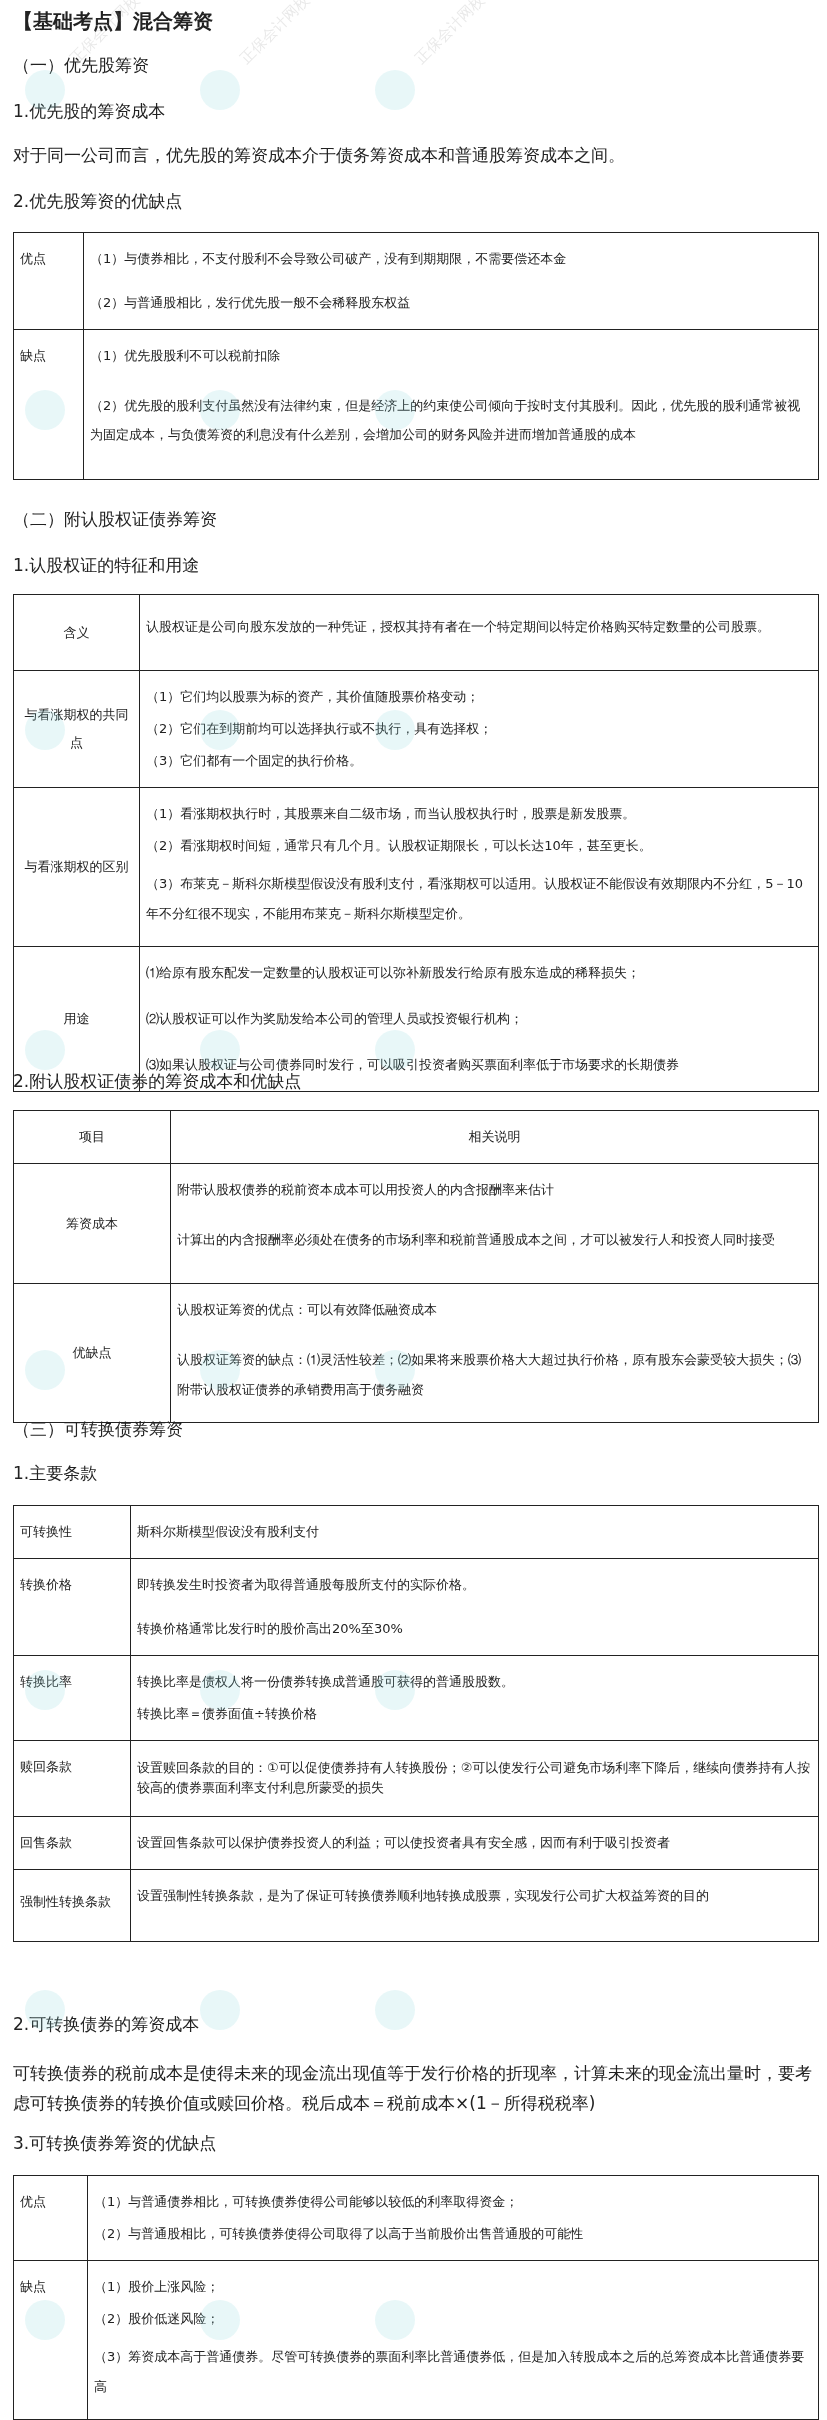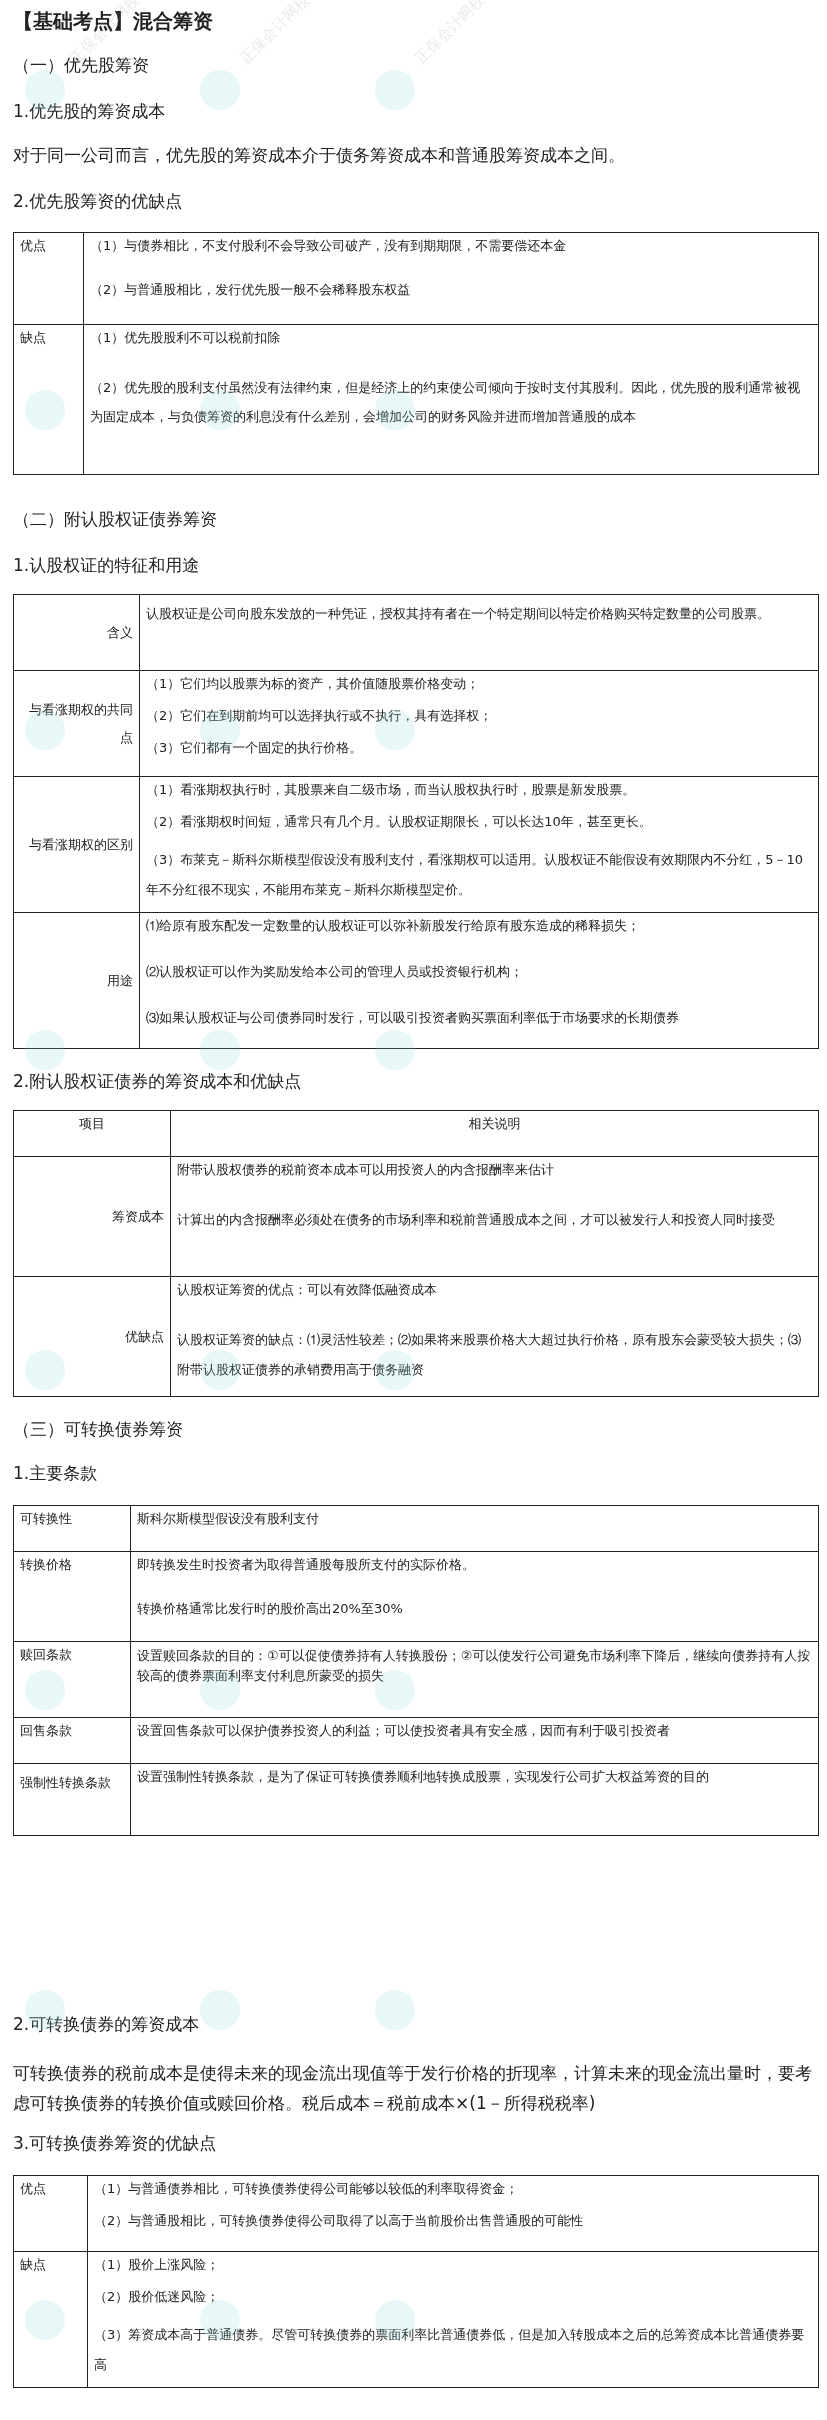--- a/index.html
+++ b/index.html
@@ -9,25 +9,25 @@
     color: #222222; font-size: 13px;
   }
   .page { position: absolute; left: 0; top: 0; width: 827px; }
   .t { position: absolute; left: 13px; white-space: nowrap; line-height: 18px; font-size: 17px; color:#222; }
   .title { font-weight: bold; font-size: 20px; }
   table.grid {
     position: absolute; left: 13px; width: 806px;
     border-collapse: collapse; table-layout: fixed;
   }
   table.grid td {
-    border: 1px solid #222; vertical-align: top; padding: 4px 6px;
+    border: 1px solid #222; vertical-align: top; padding: 17px 6px;
     font-size: 13px; line-height: 18px; color:#222;
   }
   td.lab { vertical-align: top; }
-  td.lab.center { text-align: right; vertical-align: middle; }
+  td.lab.center { text-align: center; vertical-align: middle; }
   .p { display: block; white-space: normal; word-break: break-all; }
   .gap-lg { margin-top: 26px; }
   .gap-md { margin-top: 14px; }
   .wm { position: absolute; pointer-events: none; opacity: 0.18; }
   .wm .circ { width: 40px; height: 40px; border-radius: 50%; background: #7fd3d8; position:absolute; }
   .wm .txt { position:absolute; transform: rotate(-45deg); color:#888; font-size: 15px; white-space: nowrap; }
 </style>
 </head>
 <body>
 
@@ -149,20 +149,27 @@
             <span class="p">斯科尔斯模型假设没有股利支付</span>
           </td>
     </tr>
     <tr style="height:90px;">
       <td class="lab">转换价格</td>
       <td>
         <span class="p">即转换发生时投资者为取得普通股每股所支付的实际价格。</span>
         <span class="p gap-lg">转换价格通常比发行时的股价高出20%至30%</span>
       </td>
     </tr>
+    <tr style="height:78px;">
+      <td class="lab">转换比率</td>
+      <td>
+        <span class="p">转换比率是债权人将一份债券转换成普通股可获得的普通股股数。</span>
+        <span class="p gap-md">转换比率＝债券面值÷转换价格</span>
+      </td>
+    </tr>
     <tr style="height:76px;">
       <td class="lab">赎回条款</td>
       <td>
             <span class="p" style="line-height:20px;">设置赎回条款的目的：①可以促使债券持有人转换股份；②可以使发行公司避免市场利率下降后，继续向债券持有人按较高的债券票面利率支付利息所蒙受的损失</span>
           </td>
     </tr>
     <tr style="height:46px;">
       <td class="lab">回售条款</td>
       <td>
             <span class="p">设置回售条款可以保护债券投资人的利益；可以使投资者具有安全感，因而有利于吸引投资者</span>

